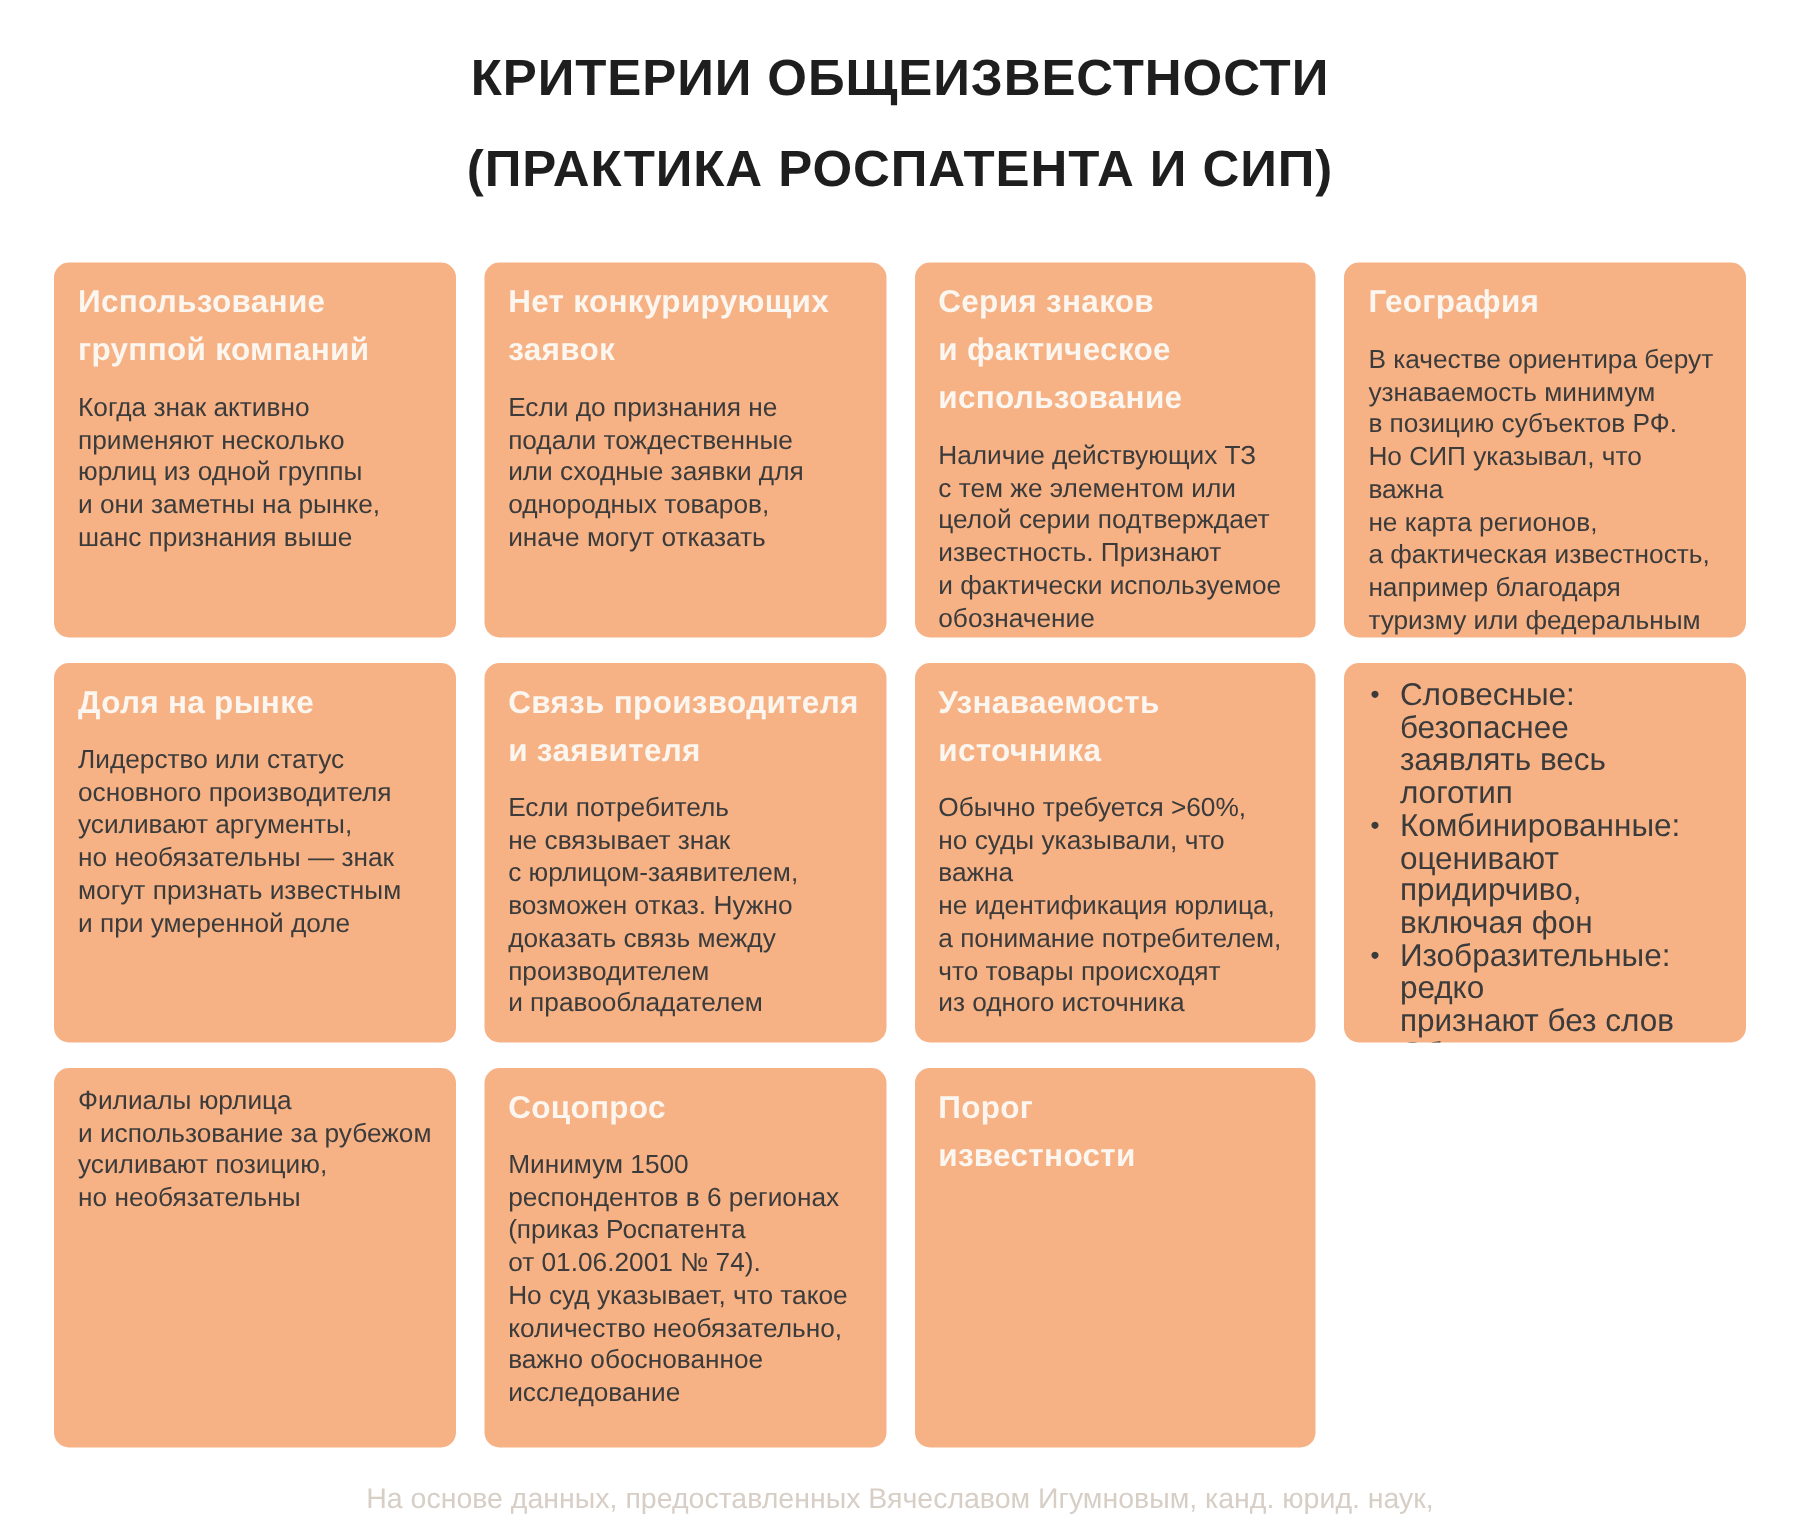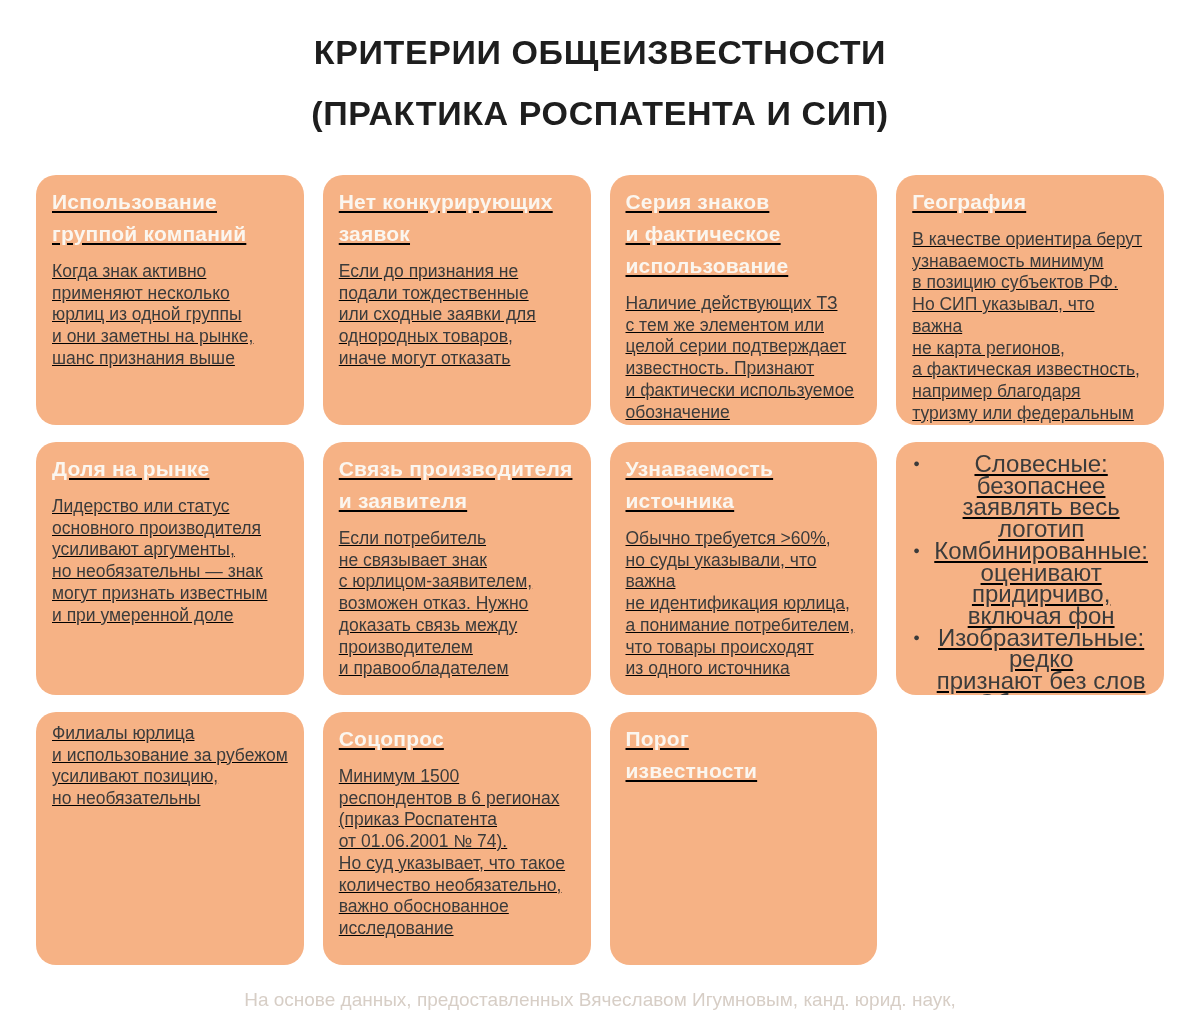--- a/index.html
+++ b/index.html
@@ -35,24 +35,23 @@
   .grid {
     margin-top: 31px;
     display: grid;
     grid-template-columns: repeat(4, 1fr);
     grid-template-rows: 250px 253px 253px;
     column-gap: 19px;
     row-gap: 17px;
   }
   .card {
     background: var(--card-bg);
-    border-radius: 20px;
+    border-radius: 10px;
     padding: 11px 15px 0 16px;
     overflow: hidden;
-    text-decoration: underline;
   }
   .card-heading {
     font-size: 21px;
     font-weight: bold;
     letter-spacing: 0.2px;
     line-height: 32px;
     color: var(--heading-text);
     white-space: pre-line;
     margin-bottom: 11px;
   }
@@ -61,25 +60,24 @@
     line-height: 21.7px;
     color: var(--body-text);
     white-space: pre-line;
   }
   .card-bullets {
     list-style: none;
   }
   .card-bullets li {
     position: relative;
     padding-left: 21px;
-    font-size: 24px;
+    font-size: 21px;
     line-height: 21.7px;
     color: var(--body-text);
     white-space: pre-line;
-    text-align: center;
   }
   .card-bullets li::before {
     content: "●";
     position: absolute;
     left: 1px;
     top: 0;
     font-size: 11px;
     line-height: 21.7px;
     color: var(--body-text);
   }

